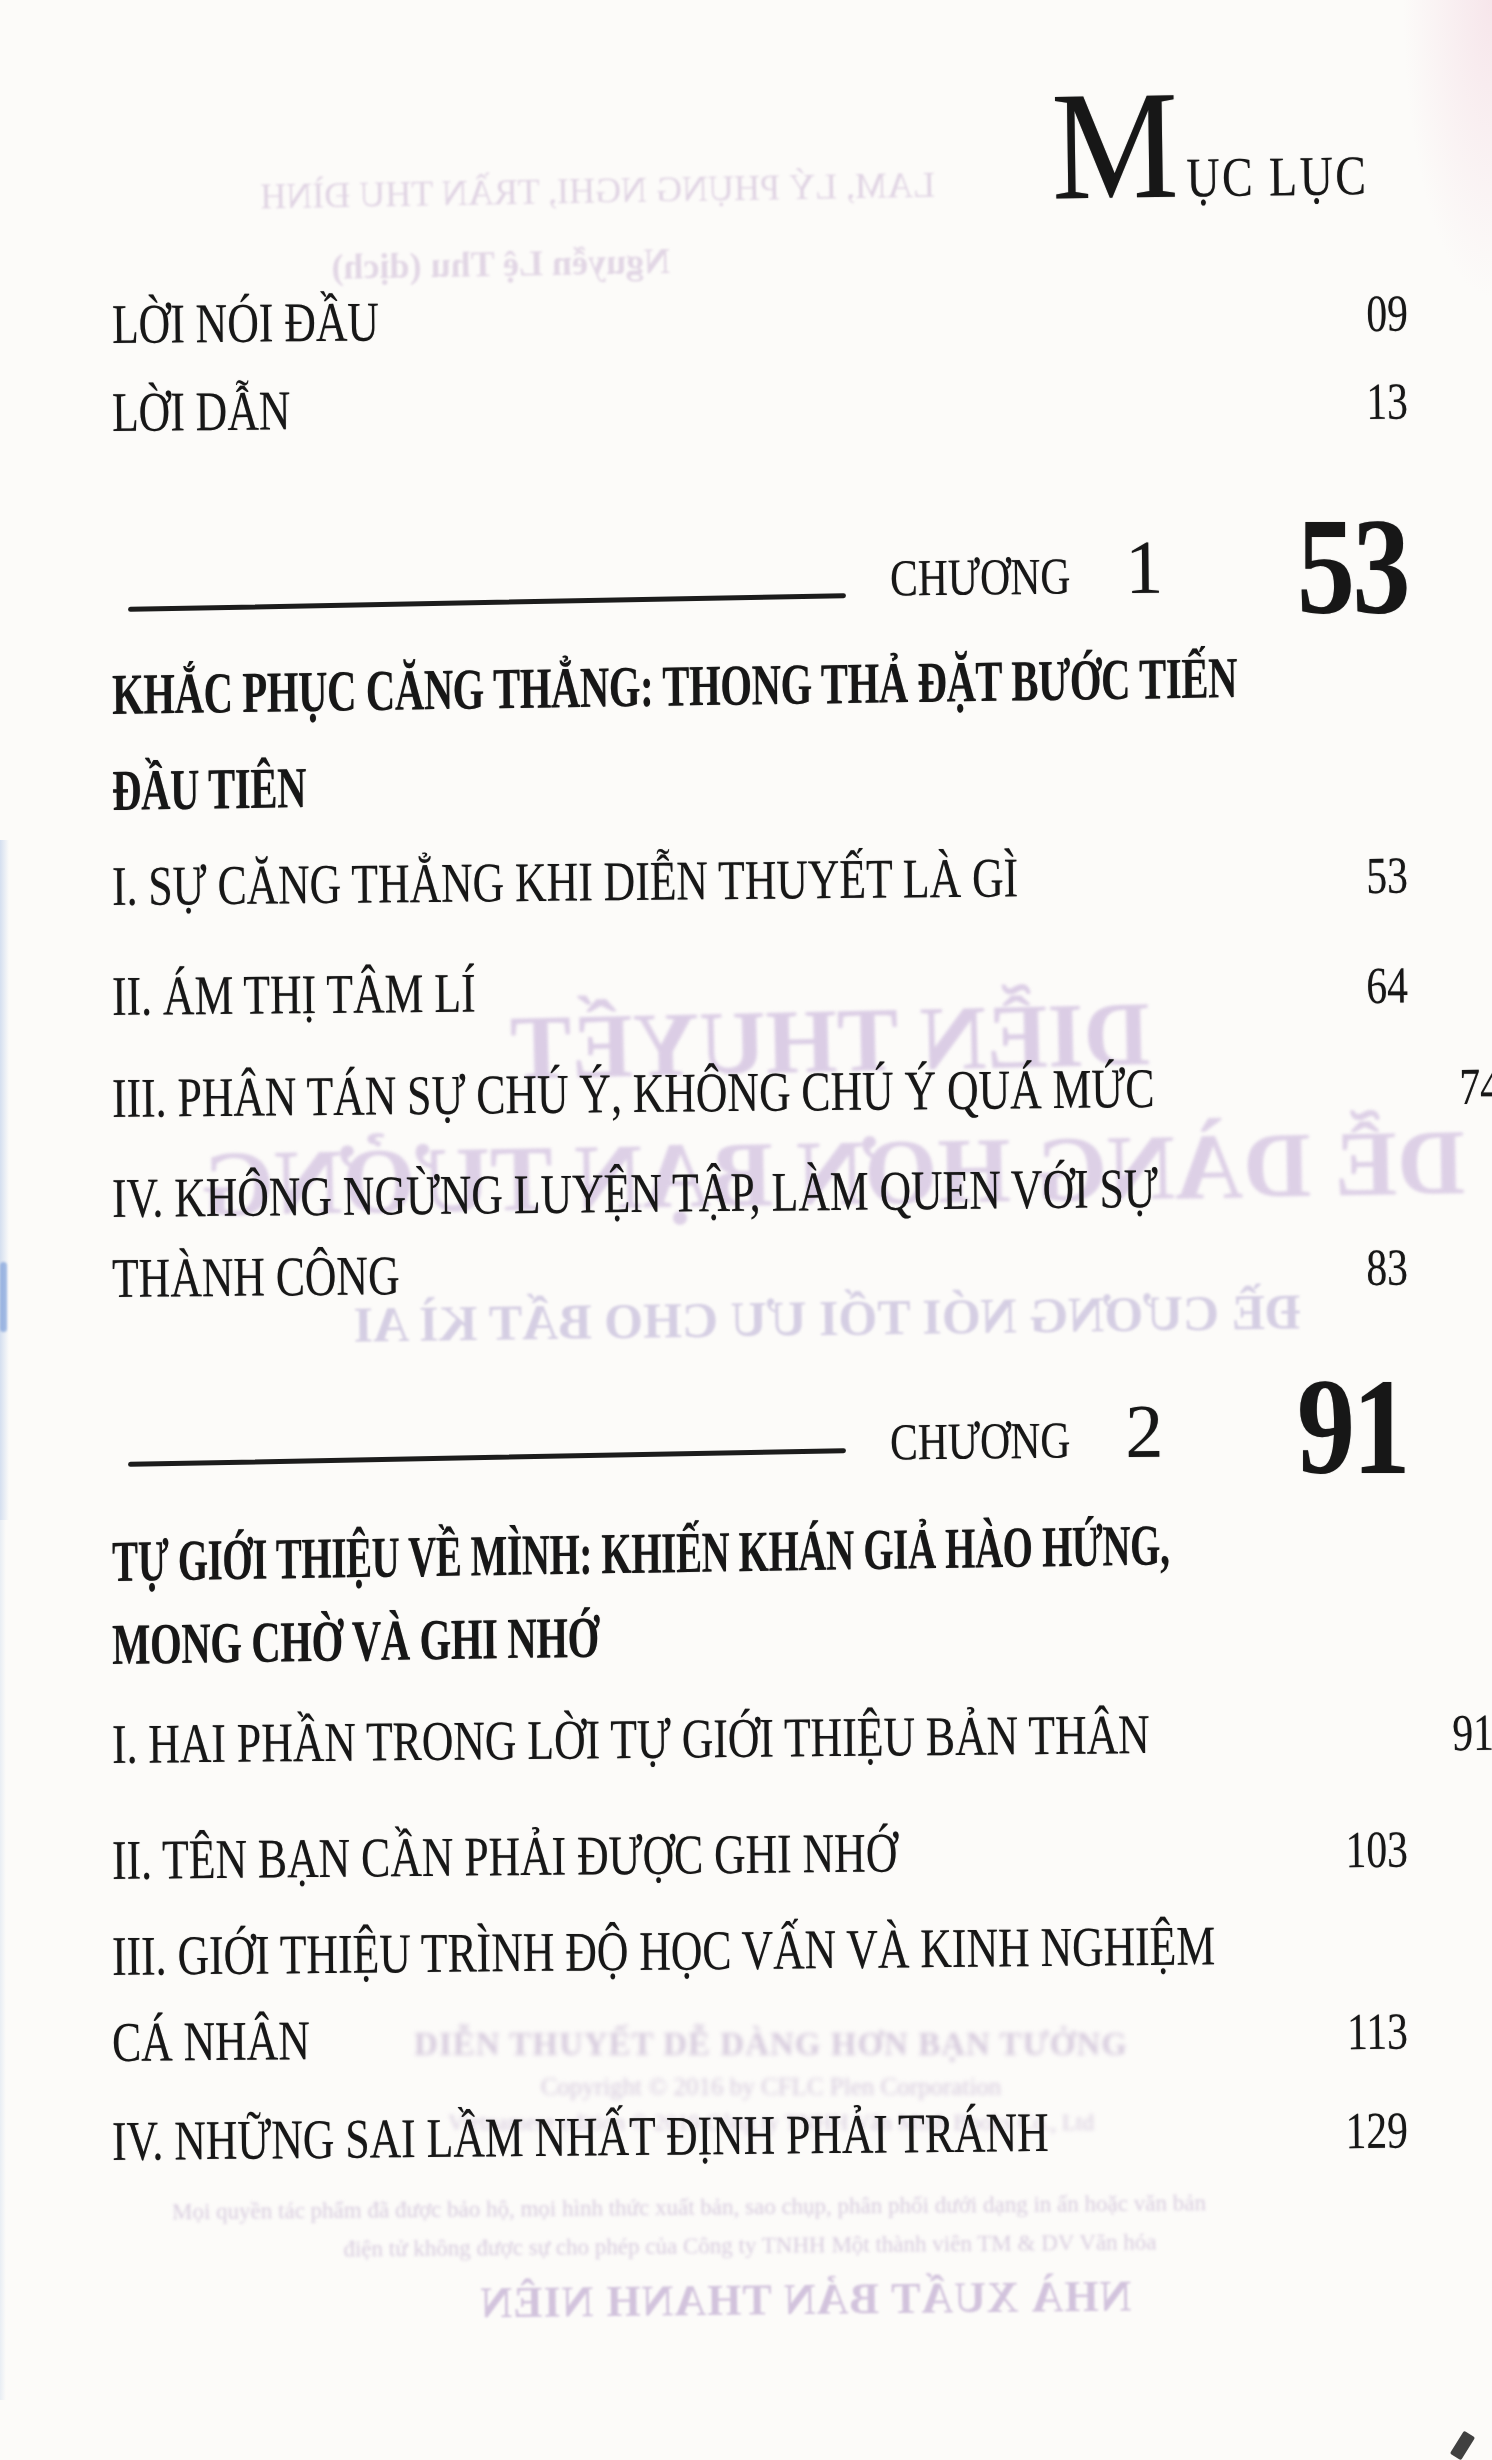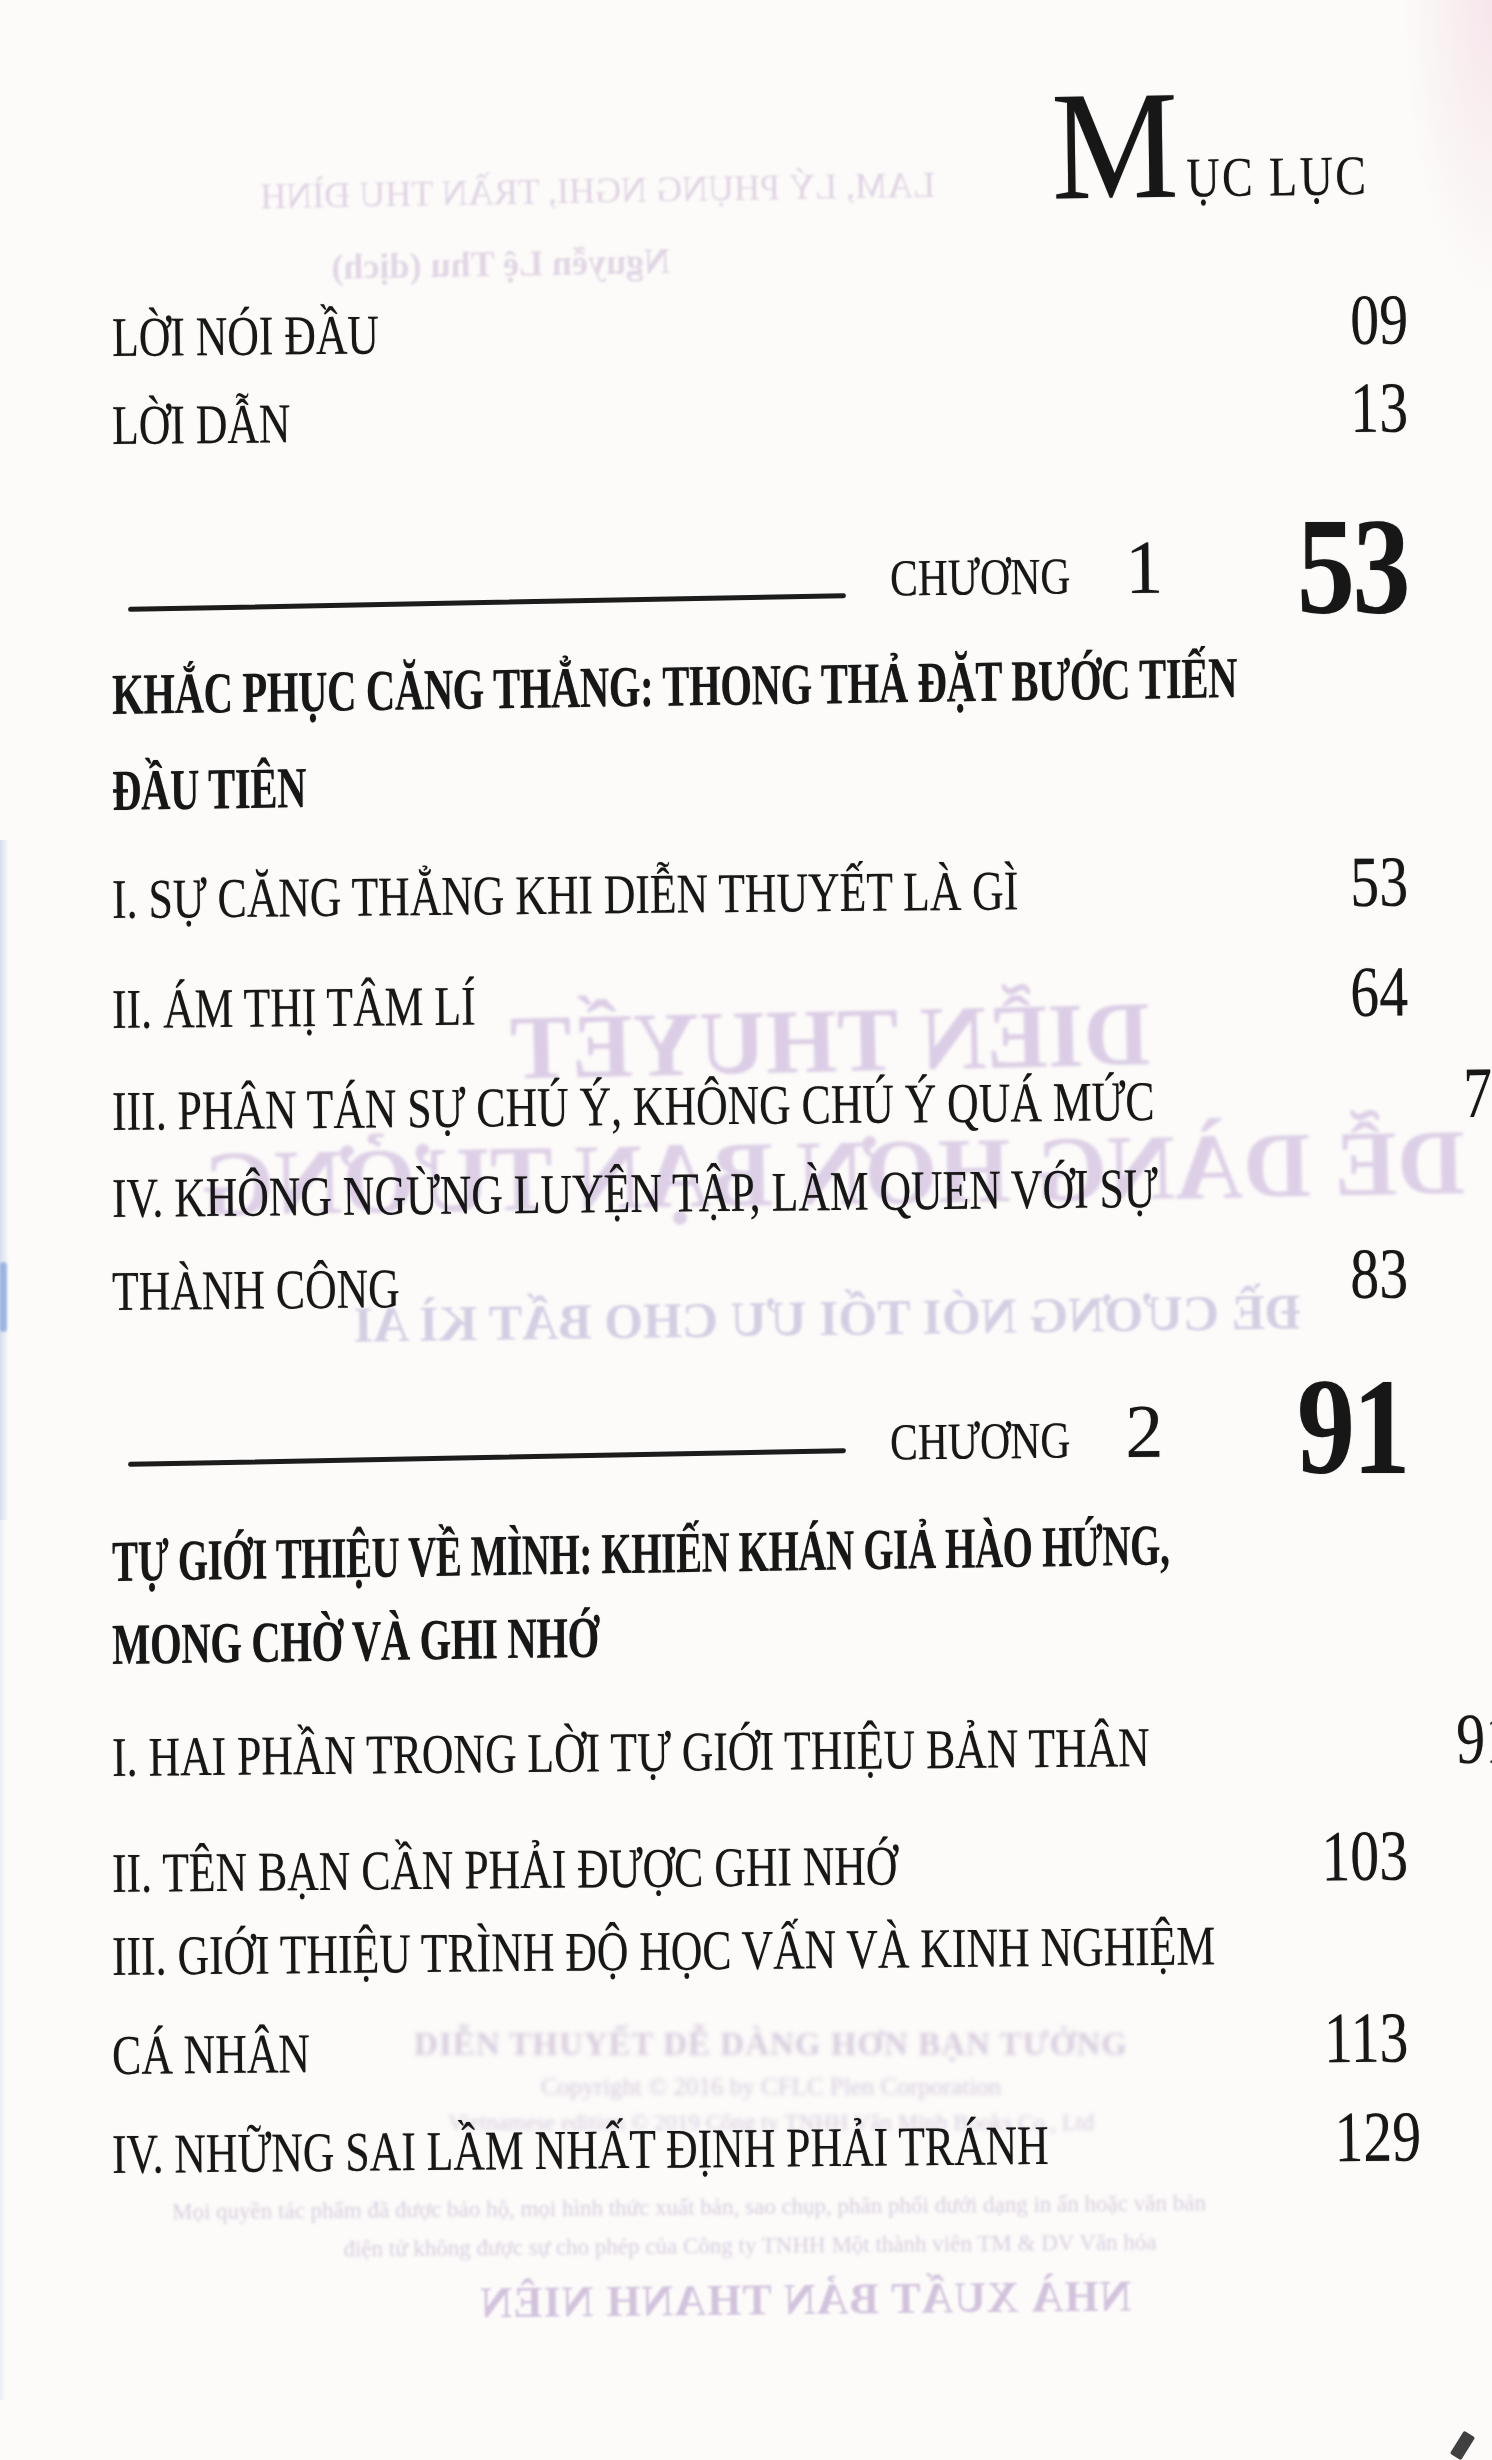--- a/index.html
+++ b/index.html
@@ -14,21 +14,21 @@
   
   .abs{position:absolute;}
   .row{
     position:absolute;left:112px;right:84px;height:62px;
     display:flex;justify-content:space-between;align-items:baseline;
     transform:rotate(-0.55deg);transform-origin:left center;
     white-space:nowrap;
   }
   .entry{font-size:56px;line-height:1;letter-spacing:0;}
   .cx{display:inline-block;transform:scaleX(.78);transform-origin:0 50%;}
-  .pagenum{font-size:72px;line-height:1;}
+  .pagenum{font-size:52px;line-height:1;}
   .pagenum .cxr{display:inline-block;transform:scaleX(.8);transform-origin:100% 50%;}
   .ink{text-shadow:0 0 1px rgba(10,10,10,.45);}
   
   .toc-title{
     position:absolute;top:82px;right:84px;
     display:flex;align-items:baseline;
     transform:rotate(-0.8deg);
     white-space:nowrap;
   }
   .toc-title .big-m{font-size:155px;line-height:.8;display:inline-block;transform:scaleX(.92);}

